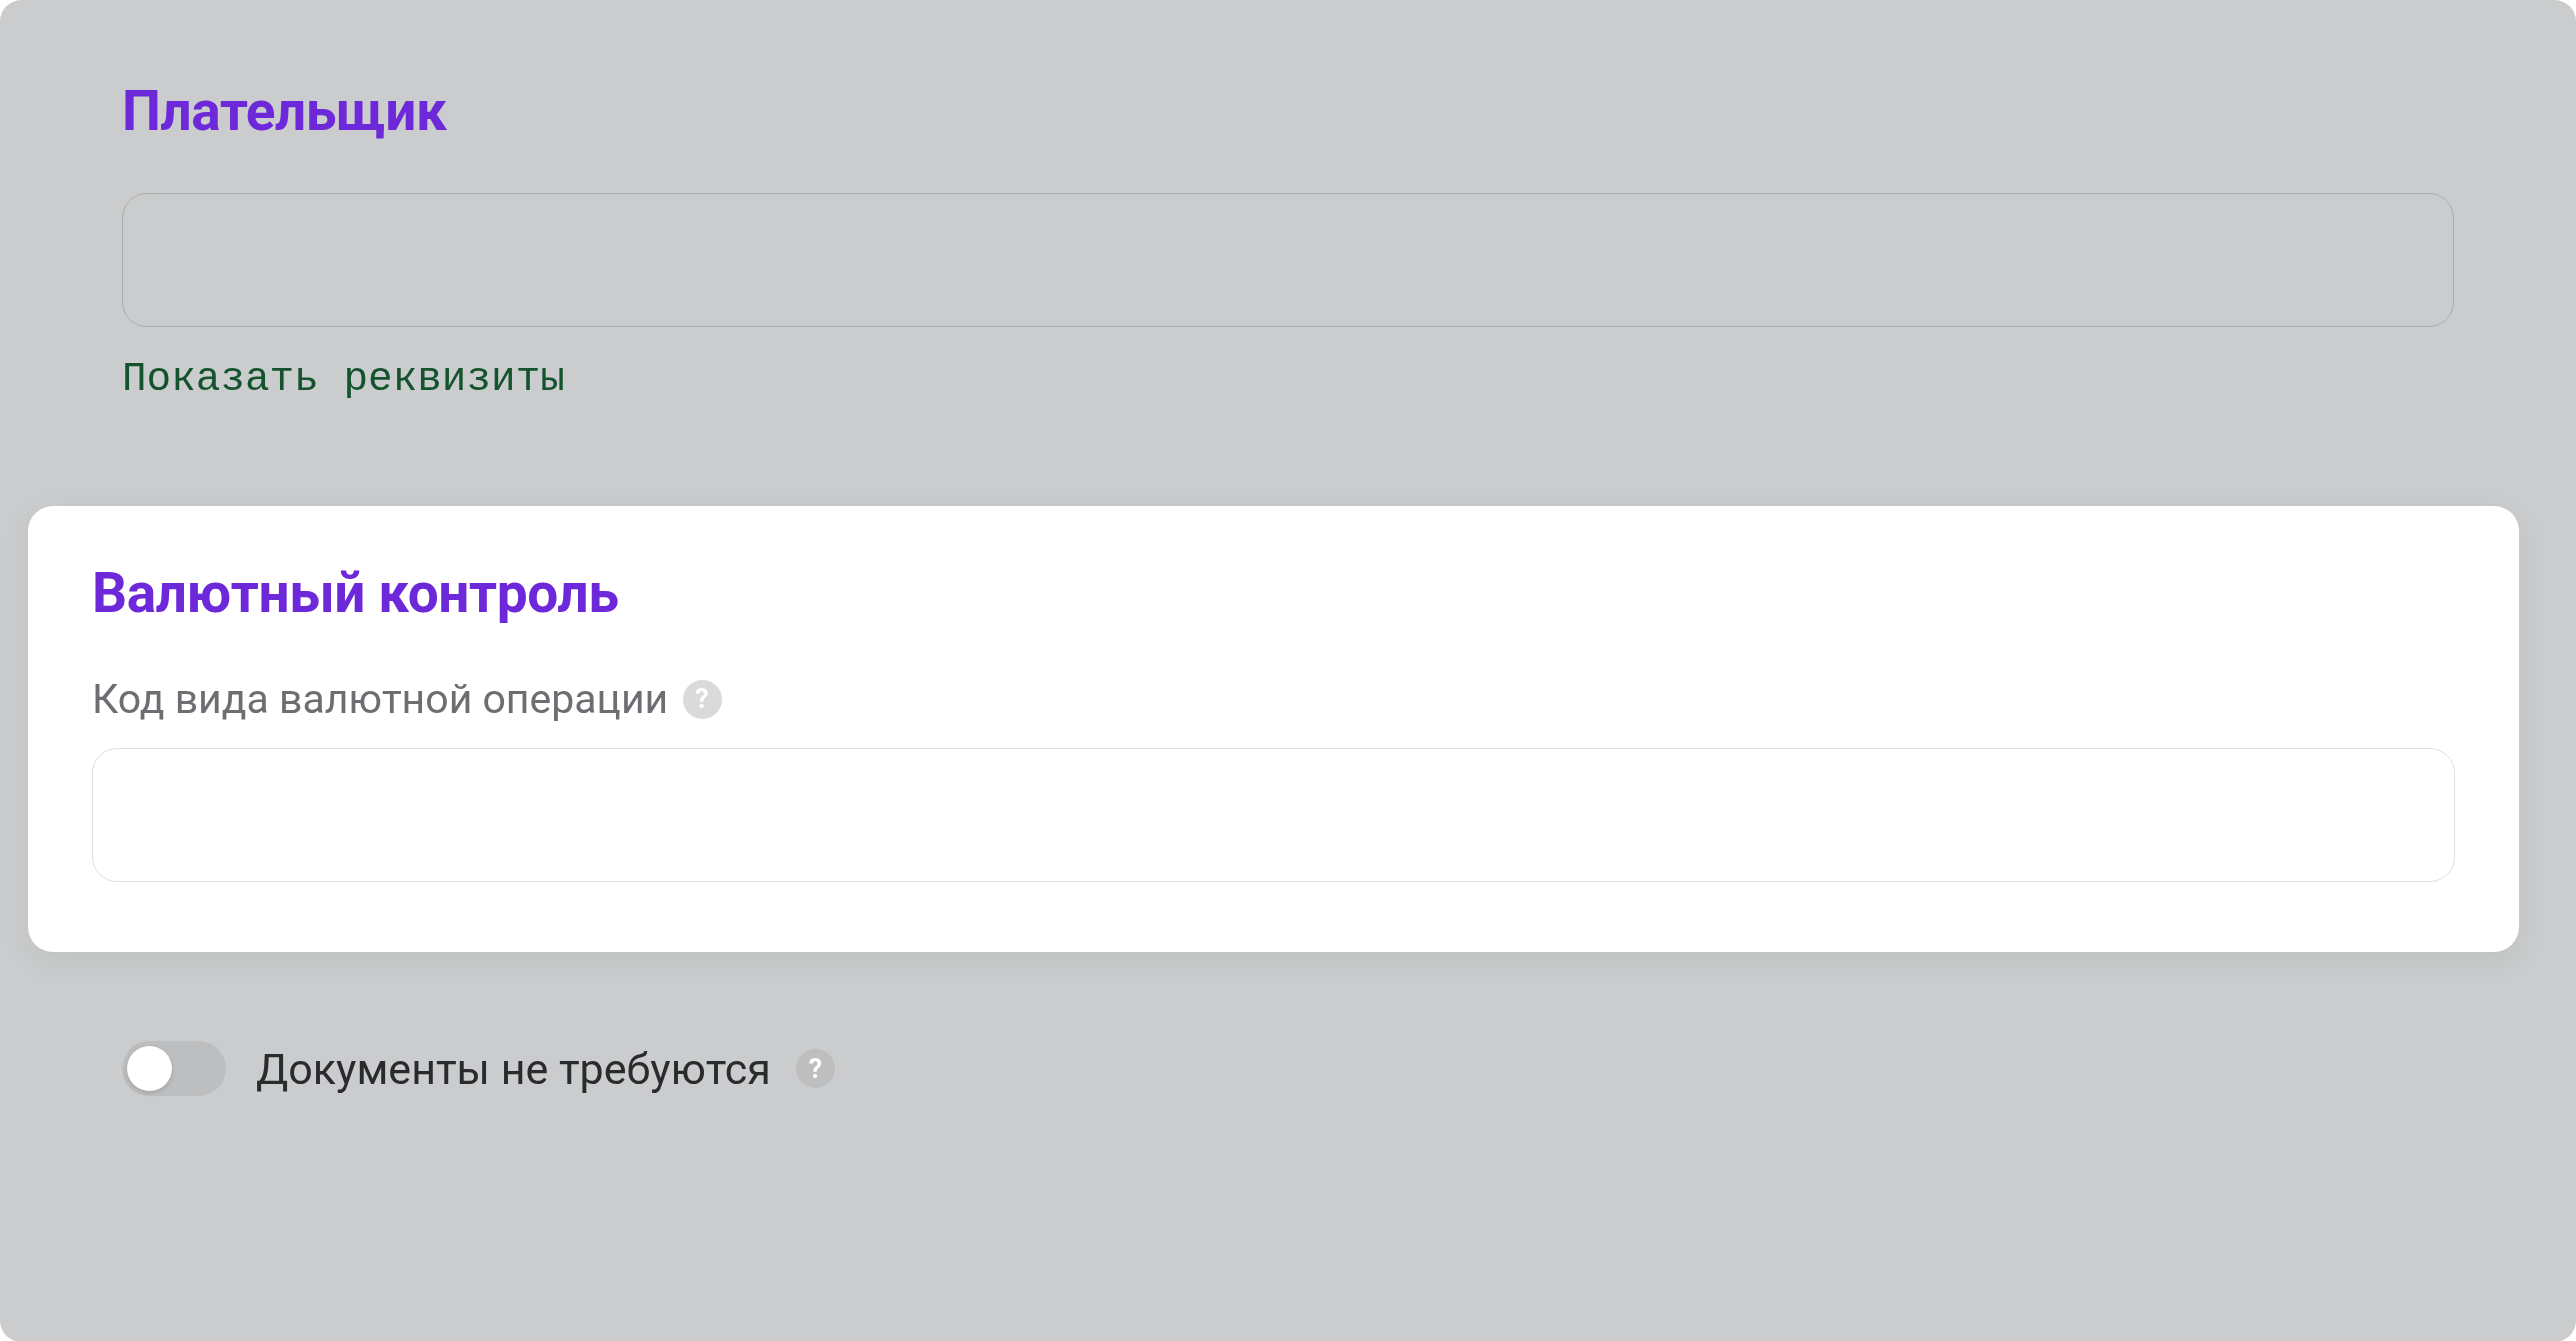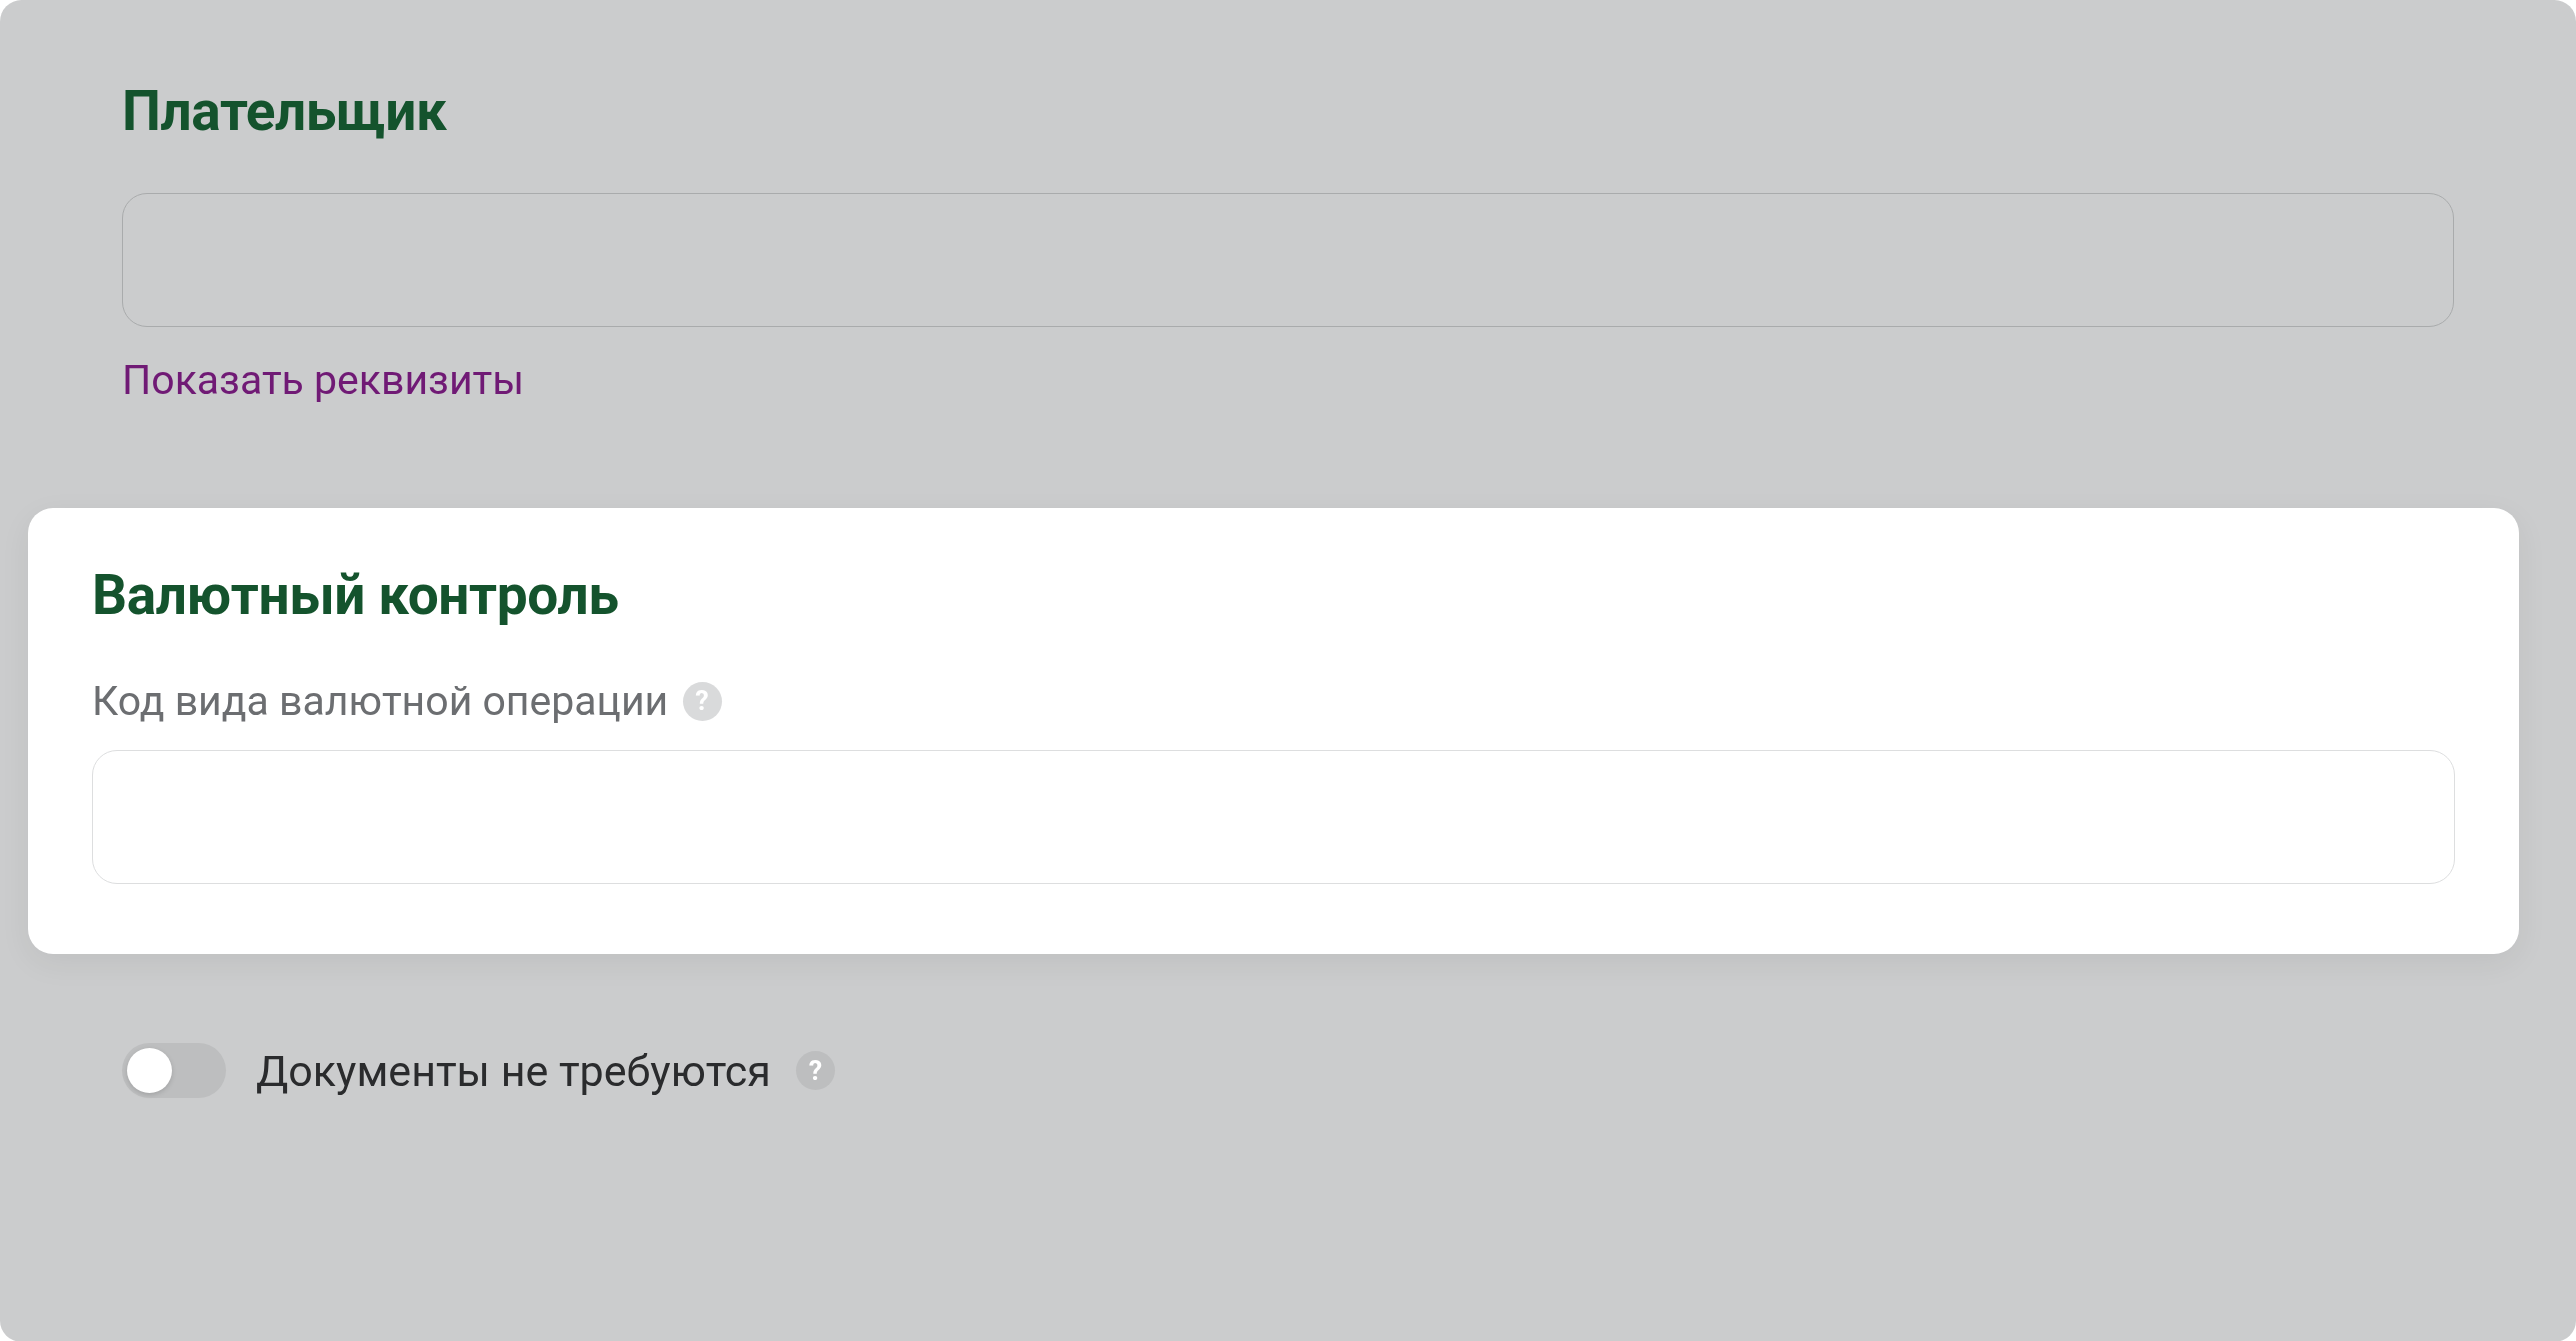--- a/index.html
+++ b/index.html
@@ -20,21 +20,21 @@
       background: #cbcccd;
       border-radius: 21.5px;
       padding: 0;
       overflow: hidden;
       position: relative;
     }
 
     .section-header {
       font-size: 55px;
       font-weight: 700;
-      color: #14532d;
+      color: #6d28d9;
       padding: 79px 0 0 122px;
       letter-spacing: -0.4px;
     }
 
     .field-group {
       padding: 50px 122px 0 122px;
     }
 
     .field-label {
       font-size: 41px;
@@ -53,23 +53,24 @@
       background: transparent;
       font-size: 41px;
       padding: 0 25px;
       color: #2a2b2d;
       outline: none;
     }
 
     .link {
       display: inline-block;
       font-size: 41px;
-      color: #701a75;
+      color: #14532d;
       margin-top: 29px;
       cursor: pointer;
+      font-family: Liberation Mono, monospace;
     }
 
     .white-section {
       background: #ffffff;
       border-radius: 25px;
       margin: 104px 57px 0 28px;
       padding: 0 0 70px 0;
       box-shadow: 0 9px 32px rgba(0,0,0,0.06);
     }
 

